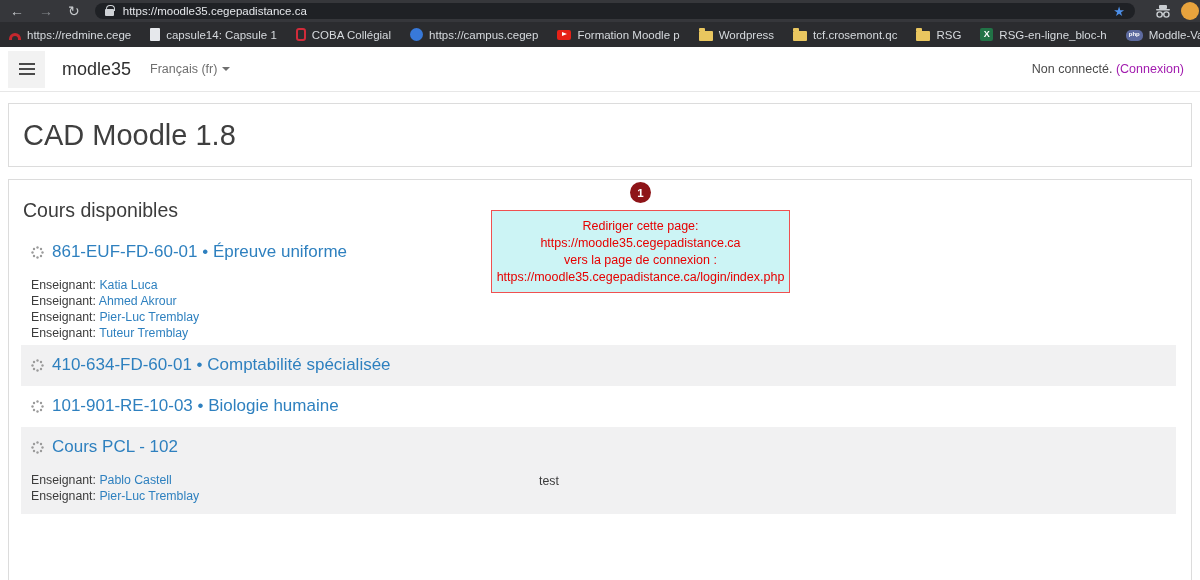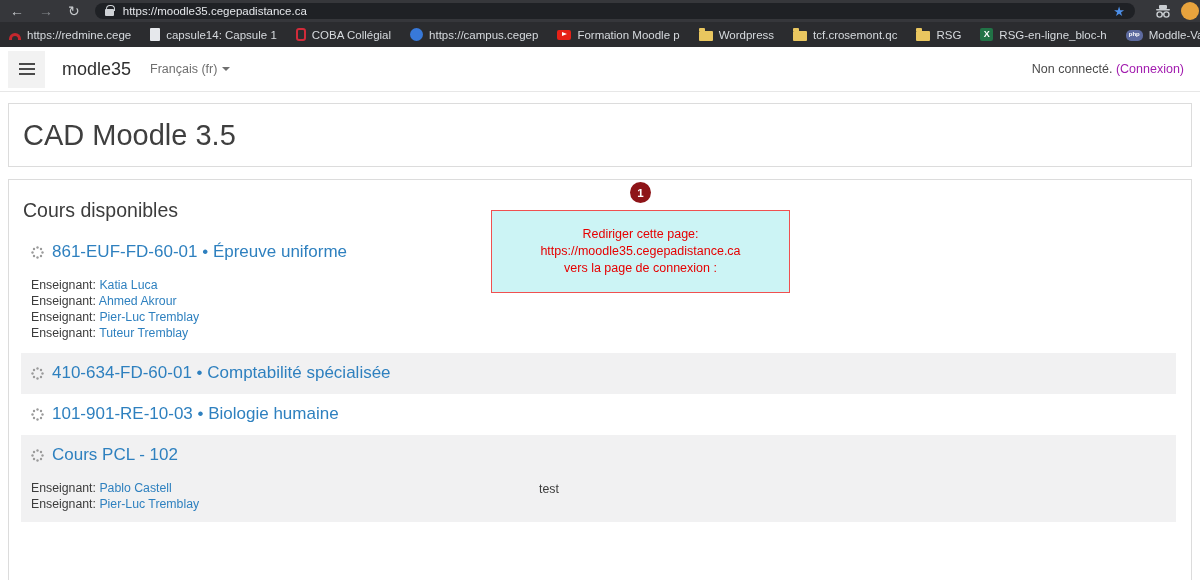--- a/index.html
+++ b/index.html
@@ -48,21 +48,21 @@
   .page-wrap { padding:0 8px; }
   .card { background:#fff; border:1px solid #dcdcdc; }
   .title-card { margin-top:11px; padding:14px 14px; }
   .page-title { font-size:29px; font-weight:300; color:#3f3f3f; line-height:34px; }
 
   .content-card { margin-top:12px; position:relative; height:404px; }
   .section-title { padding:18px 14px 0; font-size:19.5px; font-weight:300; color:#3c3c3c; line-height:24px; }
 
   .course-row { margin:0 15px 0 12px; padding:9px 0 10px 10px; }
   .course-row.gray { background:#f1f1f2; }
-  .course-row.first { margin-top:10px; padding-bottom:12px; }
+  .course-row.first { margin-top:10px; padding-bottom:4px; }
   .course-title { display:flex; align-items:center; font-size:17px; font-weight:300; line-height:22px; }
   .course-title a { color:#2e80bf; text-decoration:none; margin-left:8px; }
   .course-icon { flex:none; display:flex; }
   .teachers { margin:14px 0 0 0; font-size:12.3px; color:#3c3c3c; line-height:16px; }
   .teachers a { color:#2e80bf; text-decoration:none; }
   .row-rel { position:relative; }
   .course-summary { position:absolute; left:518px; top:47px; font-size:12.3px; color:#3c3c3c; }
 
   
   .callout { position:absolute; left:482px; top:30px; width:299px; height:83px; background:#ccf4f5; border:1px solid #f05050; color:#e60000; font-size:12.5px; line-height:17px; text-align:center; display:flex; flex-direction:column; justify-content:center; z-index:5; }
@@ -146,21 +146,21 @@
     <span class="caret"></span>
   </span>
   <span class="login-area">
     <span>Non connecté.</span>
     <a href="#">(Connexion)</a>
   </span>
 </div>
 
 <div class="page-wrap">
   <div class="card title-card">
-    <h1 class="page-title">CAD Moodle 3.5</h1>
+    <h1 class="page-title">CAD Moodle 1.8</h1>
   </div>
 
   <div class="card content-card">
     <h2 class="section-title">Cours disponibles</h2>
 
     <div class="course-row first">
       <div class="course-title">
         <span class="course-icon">
           <svg width="13" height="13" viewBox="0 0 13 13">
             <g fill="#9a9a9a">
@@ -248,15 +248,16 @@
         <div><span>Enseignant:</span> <a href="#">Pier-Luc Tremblay</a></div>
       </div>
       <div class="course-summary">test</div>
     </div>
 
     <div class="badge">1</div>
     <div class="callout">
       <div>Rediriger cette page:</div>
       <div>https://moodle35.cegepadistance.ca</div>
       <div>vers la page de connexion :</div>
+      <div>https://moodle35.cegepadistance.ca/login/index.php</div>
     </div>
   </div>
 </div>
 
 </body></html>

